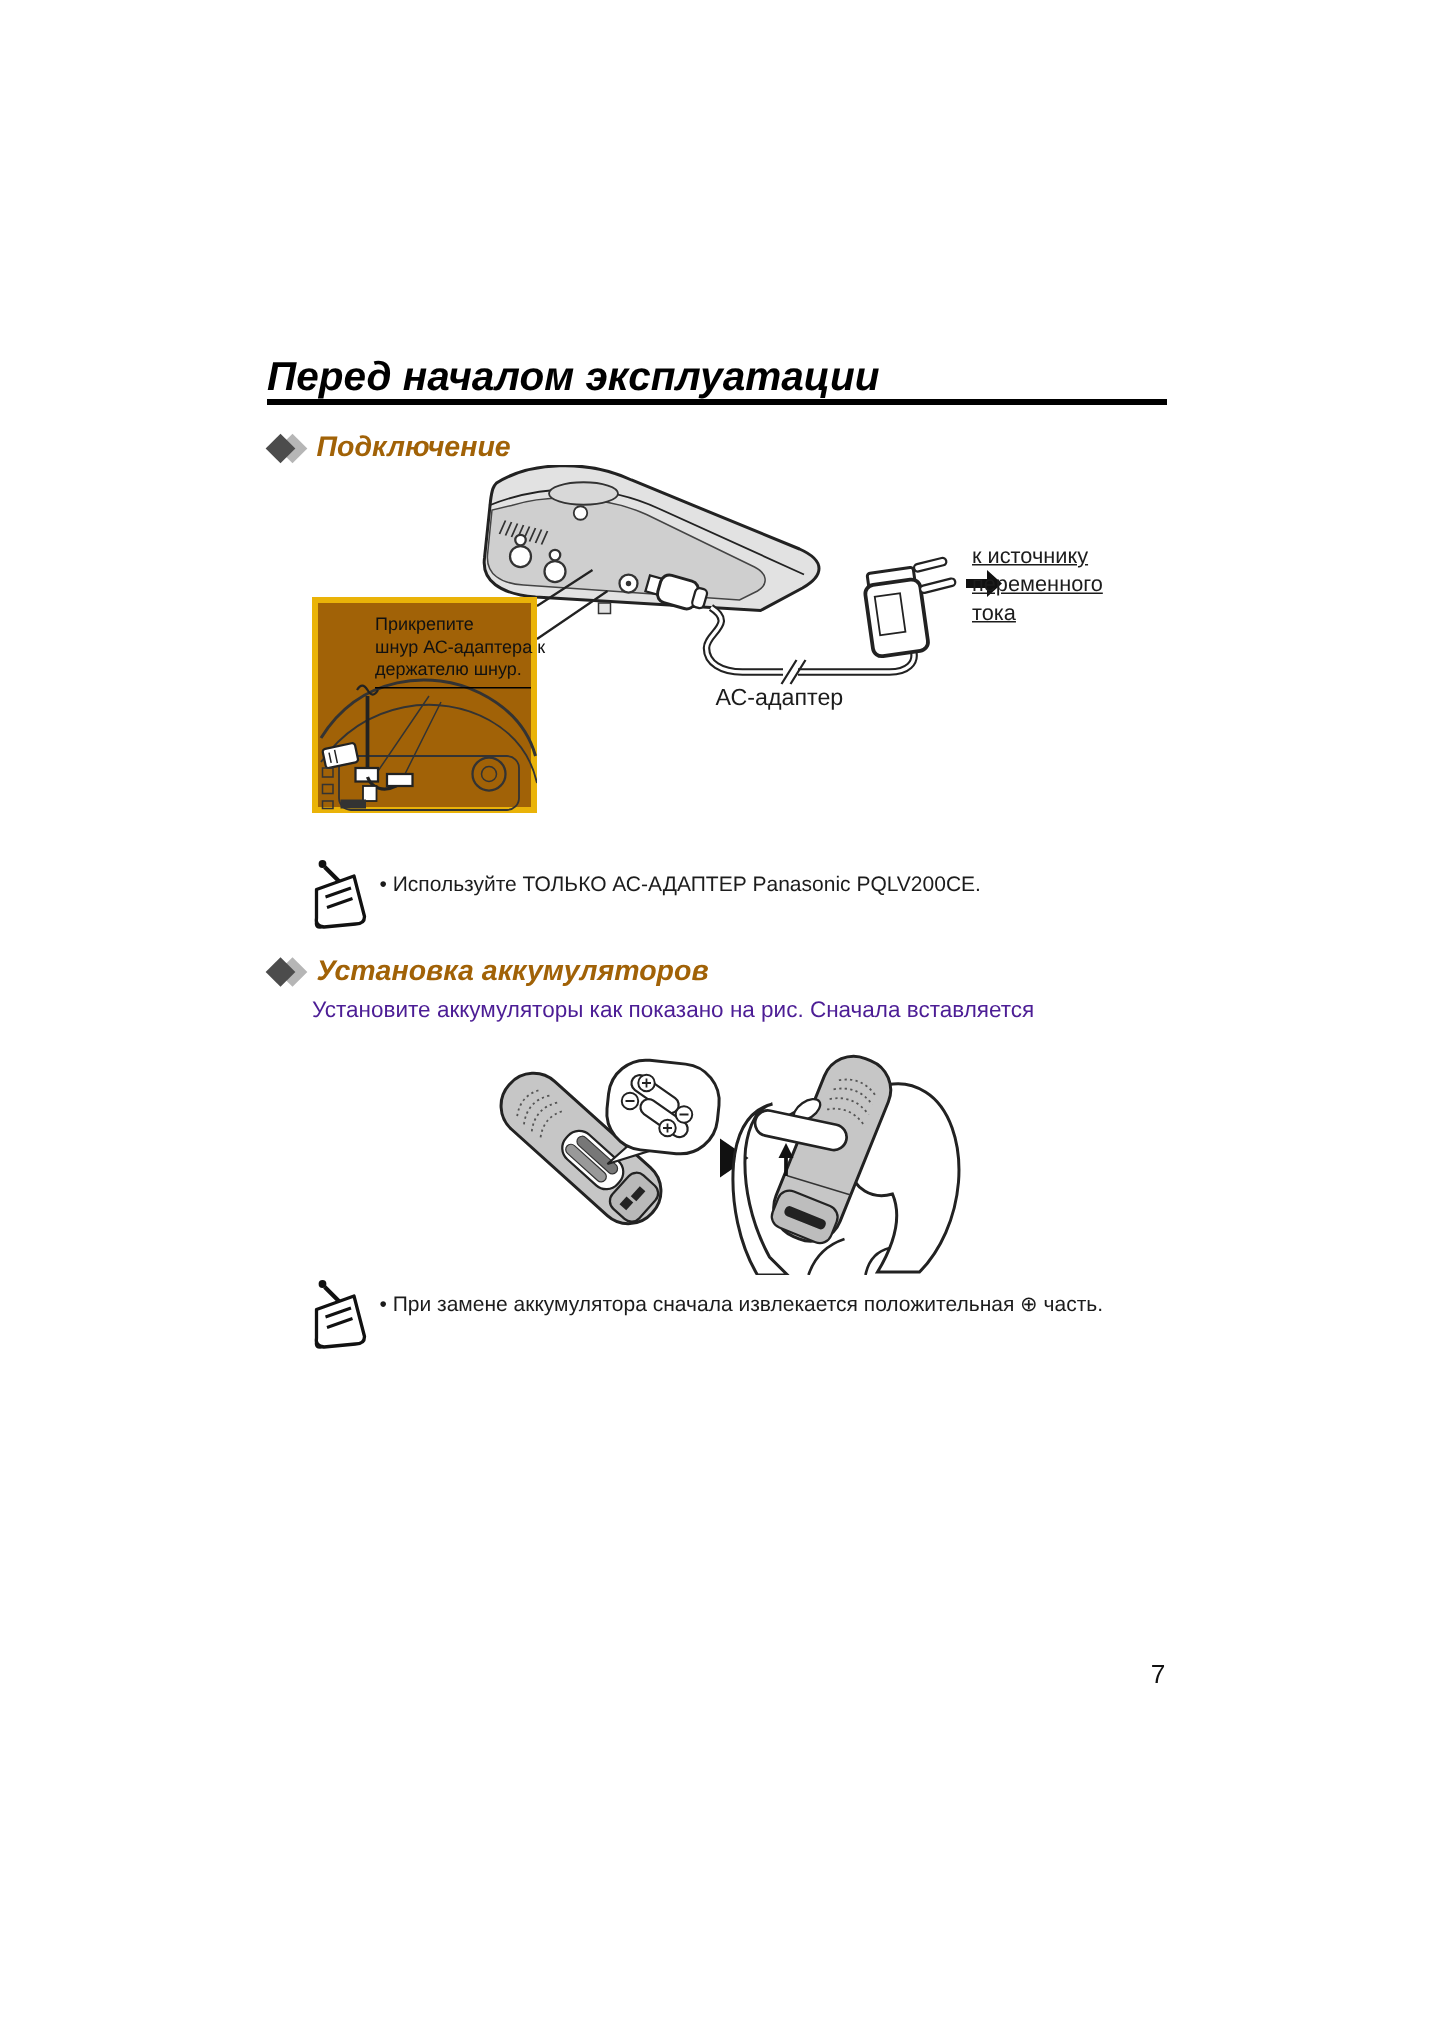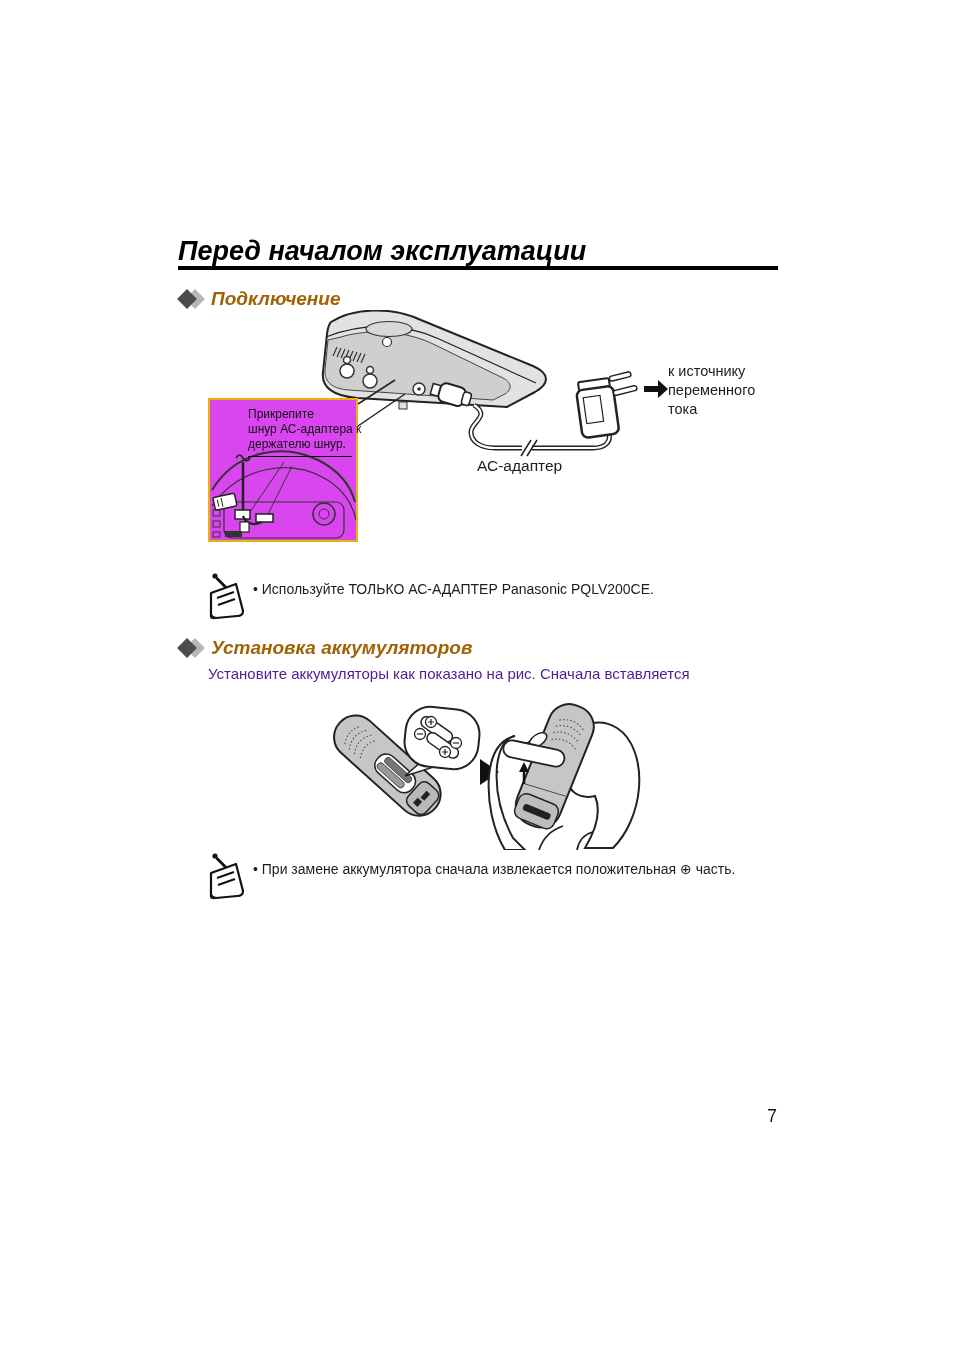--- a/index.html
+++ b/index.html
@@ -12,21 +12,21 @@
   .t-note{font-size:14px;color:#1c1c1c;white-space:nowrap;}
   .t-small{font-size:12px;line-height:15.5px;color:#111;white-space:nowrap;}
   .t-label{font-size:15.5px;color:#1c1c1c;white-space:nowrap;}
   .t-power{font-size:14.5px;line-height:19px;color:#1c1c1c;white-space:nowrap;}
   .rule{background:#000;height:4px;}
   .heading-row{display:flex;align-items:center;gap:9px;}
   .diamonds{display:inline-flex;align-items:center;height:18px;}
   .d{display:inline-block;width:14px;height:14px;transform:rotate(45deg);}
   .d.dark{background:#4c4c4c;position:relative;z-index:2;}
   .d.light{background:#b6b6b6;margin-left:-6px;}
-  .callout-box{border:2px solid #eab308;background:#d946ef;box-sizing:border-box;}
+  .callout-box{border:4px solid #eab308;background:#a16207;box-sizing:border-box;}
   .pagenum{font-size:17.5px;color:#111;}
   svg{display:block;}
 </style>
 </head>
 <body>
 
 <div class="page">
 
   <div class="abs t-title" style="left:178px;top:236px;width:599px;text-align:left;">Перед началом эксплуатации</div>
   <div class="abs rule" style="left:178px;top:266px;width:600px;"></div>
@@ -107,21 +107,21 @@
         <rect x="3" y="121" width="7" height="6" fill="none" stroke="#333" stroke-width="1"></rect>
         <rect x="3" y="132" width="7" height="5" fill="none" stroke="#333" stroke-width="1"></rect>
         <rect x="15" y="131" width="17" height="6" fill="#333"></rect>
       </svg>
       <div class="abs t-small" style="left:38px;top:7px;">Прикрепите</div>
       <div class="abs t-small" style="left:38px;top:22px;">шнур АС-адаптера к</div>
       <div class="abs t-small" style="left:38px;top:37px;">держателю шнур.</div>
       <div class="abs" style="left:38px;top:56px;width:104px;border-top:1.5px solid #000;"></div>
     </div>
 
-    <div class="abs t-power" style="left:473px;top:52px;">
+    <div class="abs t-power" style="left:453px;top:52px;text-decoration:underline;">
       <div>к источнику</div>
       <div>переменного</div>
       <div>тока</div>
     </div>
     <div class="abs t-label" style="left:282px;top:147px;">АС-адаптер</div>
   </div>
 
   <svg class="abs" style="left:203px;top:571px;" width="44" height="50" viewBox="0 0 44 50">
     <circle cx="12" cy="5" r="2.6" fill="#111"></circle>
     <path d="M13.5,7 L23,16.5" stroke="#111" stroke-width="2.8"></path>

